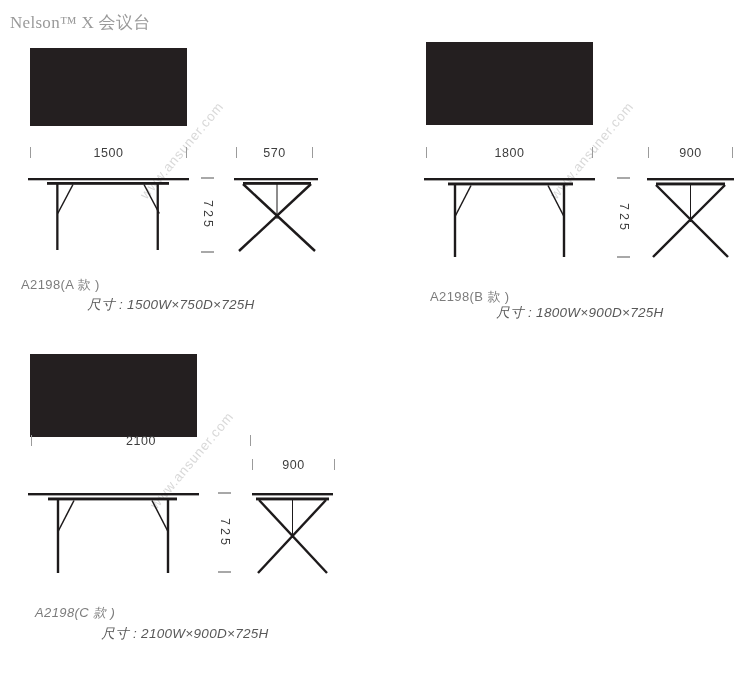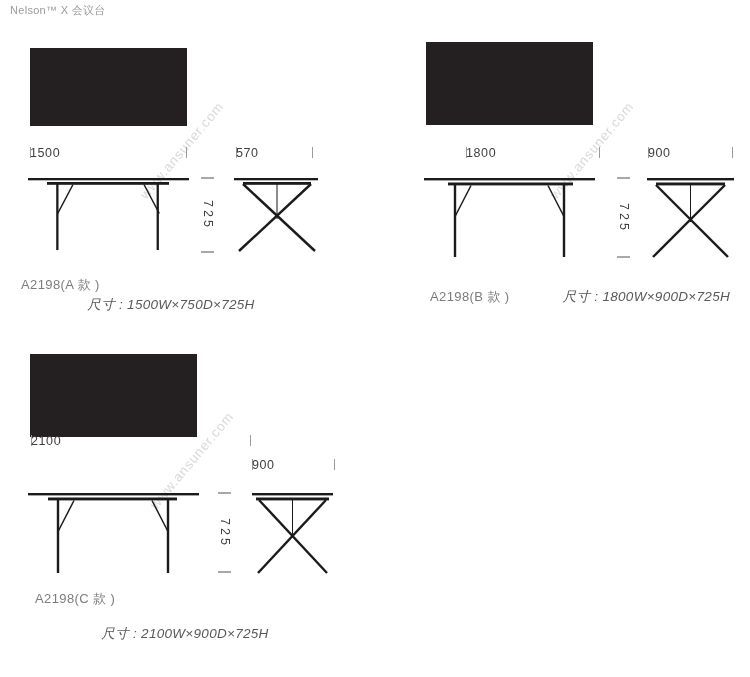--- a/index.html
+++ b/index.html
@@ -2,36 +2,36 @@
 <html style="--paper: #ffffff; --ink: #1d1a1b; --top-fill: #241f20; --dim-text: #3e3e3e; --tick: #9b9b9b; --dash: #a8a8a8; --title: #9a9a9a; --model-text: #7c7c7c; --size-text: #585858; --watermark: #d9d9d9;"><head>
 <meta charset="utf-8">
 <style>
   html,body { margin:0; padding:0; background:#fff; }
   body { font-family:"Liberation Sans","DejaVu Sans",sans-serif; }
   .canvas {
     position:relative; width:750px; height:677px;
     background:var(--paper,#fff); overflow:hidden;
   }
   .page-title {
-    position:absolute; left:10px; top:3px;
-    font-size:11px; color:var(--title,#9a9a9a); letter-spacing:.3px;
+    position:absolute; left:10px; top:11px;
+    font-size:17px; color:var(--title,#9a9a9a); letter-spacing:.3px;font-family:Liberation Serif, serif;
   }
   
   .wm {
     position:absolute; white-space:nowrap;
     font-size:13.5px; letter-spacing:.8px;
     color:var(--watermark,#d9d9d9);
     transform:rotate(-50deg);
   }
   
   .topview { position:absolute; background:var(--top-fill,#241f20); }
   
   .dim { position:absolute; height:17px; }
   .dim .num {
-    position:absolute; left:0; right:0; top:1px; 
+    position:absolute; left:0; right:0; top:1px; text-align:center;
     font-size:12.5px; color:var(--dim-text,#3e3e3e); letter-spacing:.6px;
   }
   .tick { position:absolute; top:2px; width:1px; height:11px; background:var(--tick,#9b9b9b); }
   .tick.l { left:0; } .tick.r { right:0; }
   
   .hdim { position:absolute; width:16px; }
   .hdim .dash { position:absolute; left:1px; width:13px; height:2px; background:var(--dash,#a8a8a8); }
   .hdim .dash.t { top:0; } .hdim .dash.b { bottom:0; }
   .hdim .num {
     position:absolute; left:50%; top:50%;
@@ -97,21 +97,21 @@
       <line x1="43" y1="9" x2="43" y2="44" stroke="currentColor" stroke-width="1"></line>
     </svg>
 
     <div class="label-model" style="left:21px;top:276px;width:300px;">A2198(A 款 )</div>
     <div class="label-size" style="left:21px;top:296px;width:300px;">尺寸 : 1500W×750D×725H</div>
   </section>
 
   <section>
     <div class="topview" style="left:426px;top:42px;width:167px;height:83px;"></div>
 
-    <div class="dim" style="left:426px;top:145px;width:134px;margin-left:40px;">
+    <div class="dim" style="left:426px;top:145px;width:167px;">
       <span class="tick l"></span>
       <span class="num">1800</span>
       <span class="tick r"></span>
     </div>
     <div class="dim" style="left:648px;top:145px;width:85px;">
       <span class="tick l"></span>
       <span class="num">900</span>
       <span class="tick r"></span>
     </div>
 
@@ -132,21 +132,21 @@
 
     <svg class="view" style="left:647px;top:175px;" width="87" height="84" viewBox="0 0 87 84">
       <rect x="0" y="3" width="87" height="2.4" fill="currentColor"></rect>
       <rect x="9" y="7.5" width="69" height="2.9" fill="currentColor"></rect>
       <line x1="78" y1="10" x2="6" y2="82" stroke="currentColor" stroke-width="2.4"></line>
       <line x1="9" y1="10" x2="81" y2="82" stroke="currentColor" stroke-width="2.4"></line>
       <line x1="43.5" y1="10" x2="43.5" y2="47" stroke="currentColor" stroke-width="1"></line>
     </svg>
 
     <div class="label-model" style="left:430px;top:276px;width:300px;margin-top:12px;">A2198(B 款 )</div>
-    <div class="label-size" style="left:430px;top:288px;width:300px;text-align:right;">尺寸 : 1800W×900D×725H</div>
+    <div class="label-size" style="left:430px;top:304px;width:300px;">尺寸 : 1800W×900D×725H</div>
   </section>
 
   <section>
     <div class="topview" style="left:30px;top:354px;width:167px;height:83px;"></div>
 
     <div class="dim" style="left:31px;top:433px;width:184px;padding-left:36px;">
       <span class="tick l"></span>
       <span class="num">2100</span>
       <span class="tick r"></span>
     </div>
@@ -172,17 +172,17 @@
     </div>
 
     <svg class="view" style="left:252px;top:489px;" width="81" height="86" viewBox="0 0 81 86">
       <rect x="0" y="4" width="81" height="2.4" fill="currentColor"></rect>
       <rect x="4" y="8.5" width="73" height="2.9" fill="currentColor"></rect>
       <line x1="74" y1="11" x2="6" y2="84" stroke="currentColor" stroke-width="2.4"></line>
       <line x1="7" y1="11" x2="75" y2="84" stroke="currentColor" stroke-width="2.4"></line>
       <line x1="40.5" y1="11" x2="40.5" y2="49" stroke="currentColor" stroke-width="1"></line>
     </svg>
 
-    <div class="label-model" style="left:35px;top:590px;width:300px;">A2198(C 款 )</div>
+    <div class="label-model" style="left:35px;top:604px;width:300px;font-style:italic;">A2198(C 款 )</div>
     <div class="label-size" style="left:35px;top:625px;width:300px;">尺寸 : 2100W×900D×725H</div>
   </section>
 
 </div>
 
 </body></html>

